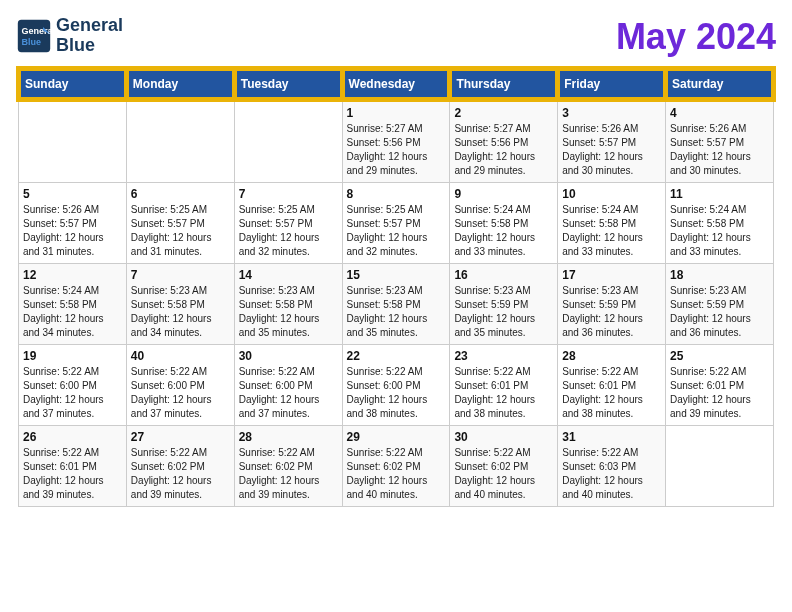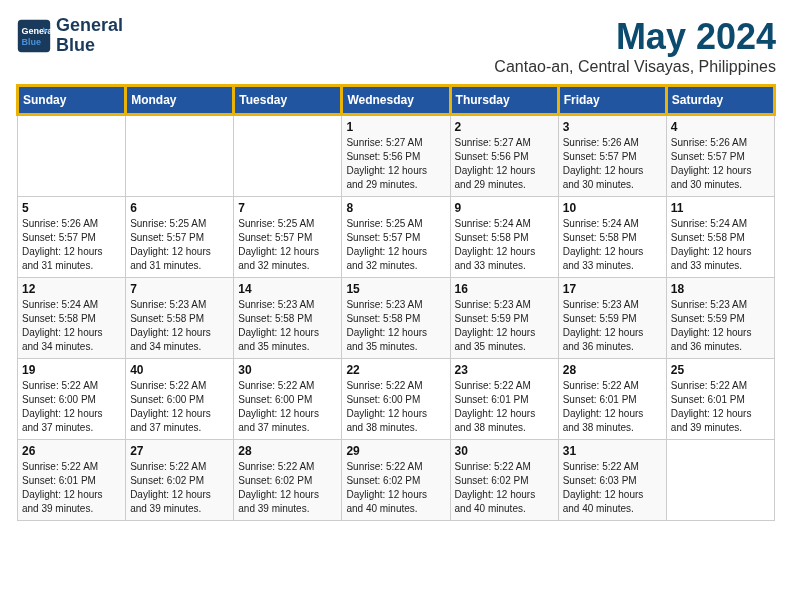--- a/index.html
+++ b/index.html
@@ -33,40 +33,40 @@
     .logo-icon {
       width: 36px;
       height: 36px;
     }
     .title-area {
       text-align: right;
     }
     .title-area h1 {
       font-size: 36px;
       font-weight: bold;
-      color: #0c4a6e;
+      color: #6d28d9;
     }
     .title-area h2 {
       font-size: 16px;
       font-weight: normal;
       color: #333;
     }
     table {
       width: 100%;
       border-collapse: collapse;
       font-size: 11px;
     }
     thead tr th {
       background: #2255a0;
       color: #fff;
       padding: 6px 4px;
       text-align: left;
       font-size: 12px;
       font-weight: bold;
-      border: 3px solid #eab308;
+      border: 5px solid #eab308;
     }
     tbody tr td {
       border: 1px solid #ccc;
       padding: 4px 4px;
       vertical-align: top;
       background: #fff;
       min-height: 80px;
       width: 14.28%;
     }
     tbody tr:nth-child(odd) td {
@@ -100,21 +100,20 @@
     </svg>
     <div>
       <div class="logo-text">
         <span>General</span><br>
         <span>Blue</span>
       </div>
     </div>
   </div>
   <div class="title-area">
     <h1>May 2024</h1>
-    <h2>Cantao-an, Central Visayas, Philippines</h2>
   </div>
 </div>
 
 <table>
   <thead>
     <tr>
     <th>Sunday</th>
         <th>Monday</th>
         <th>Tuesday</th>
         <th>Wednesday</th>

